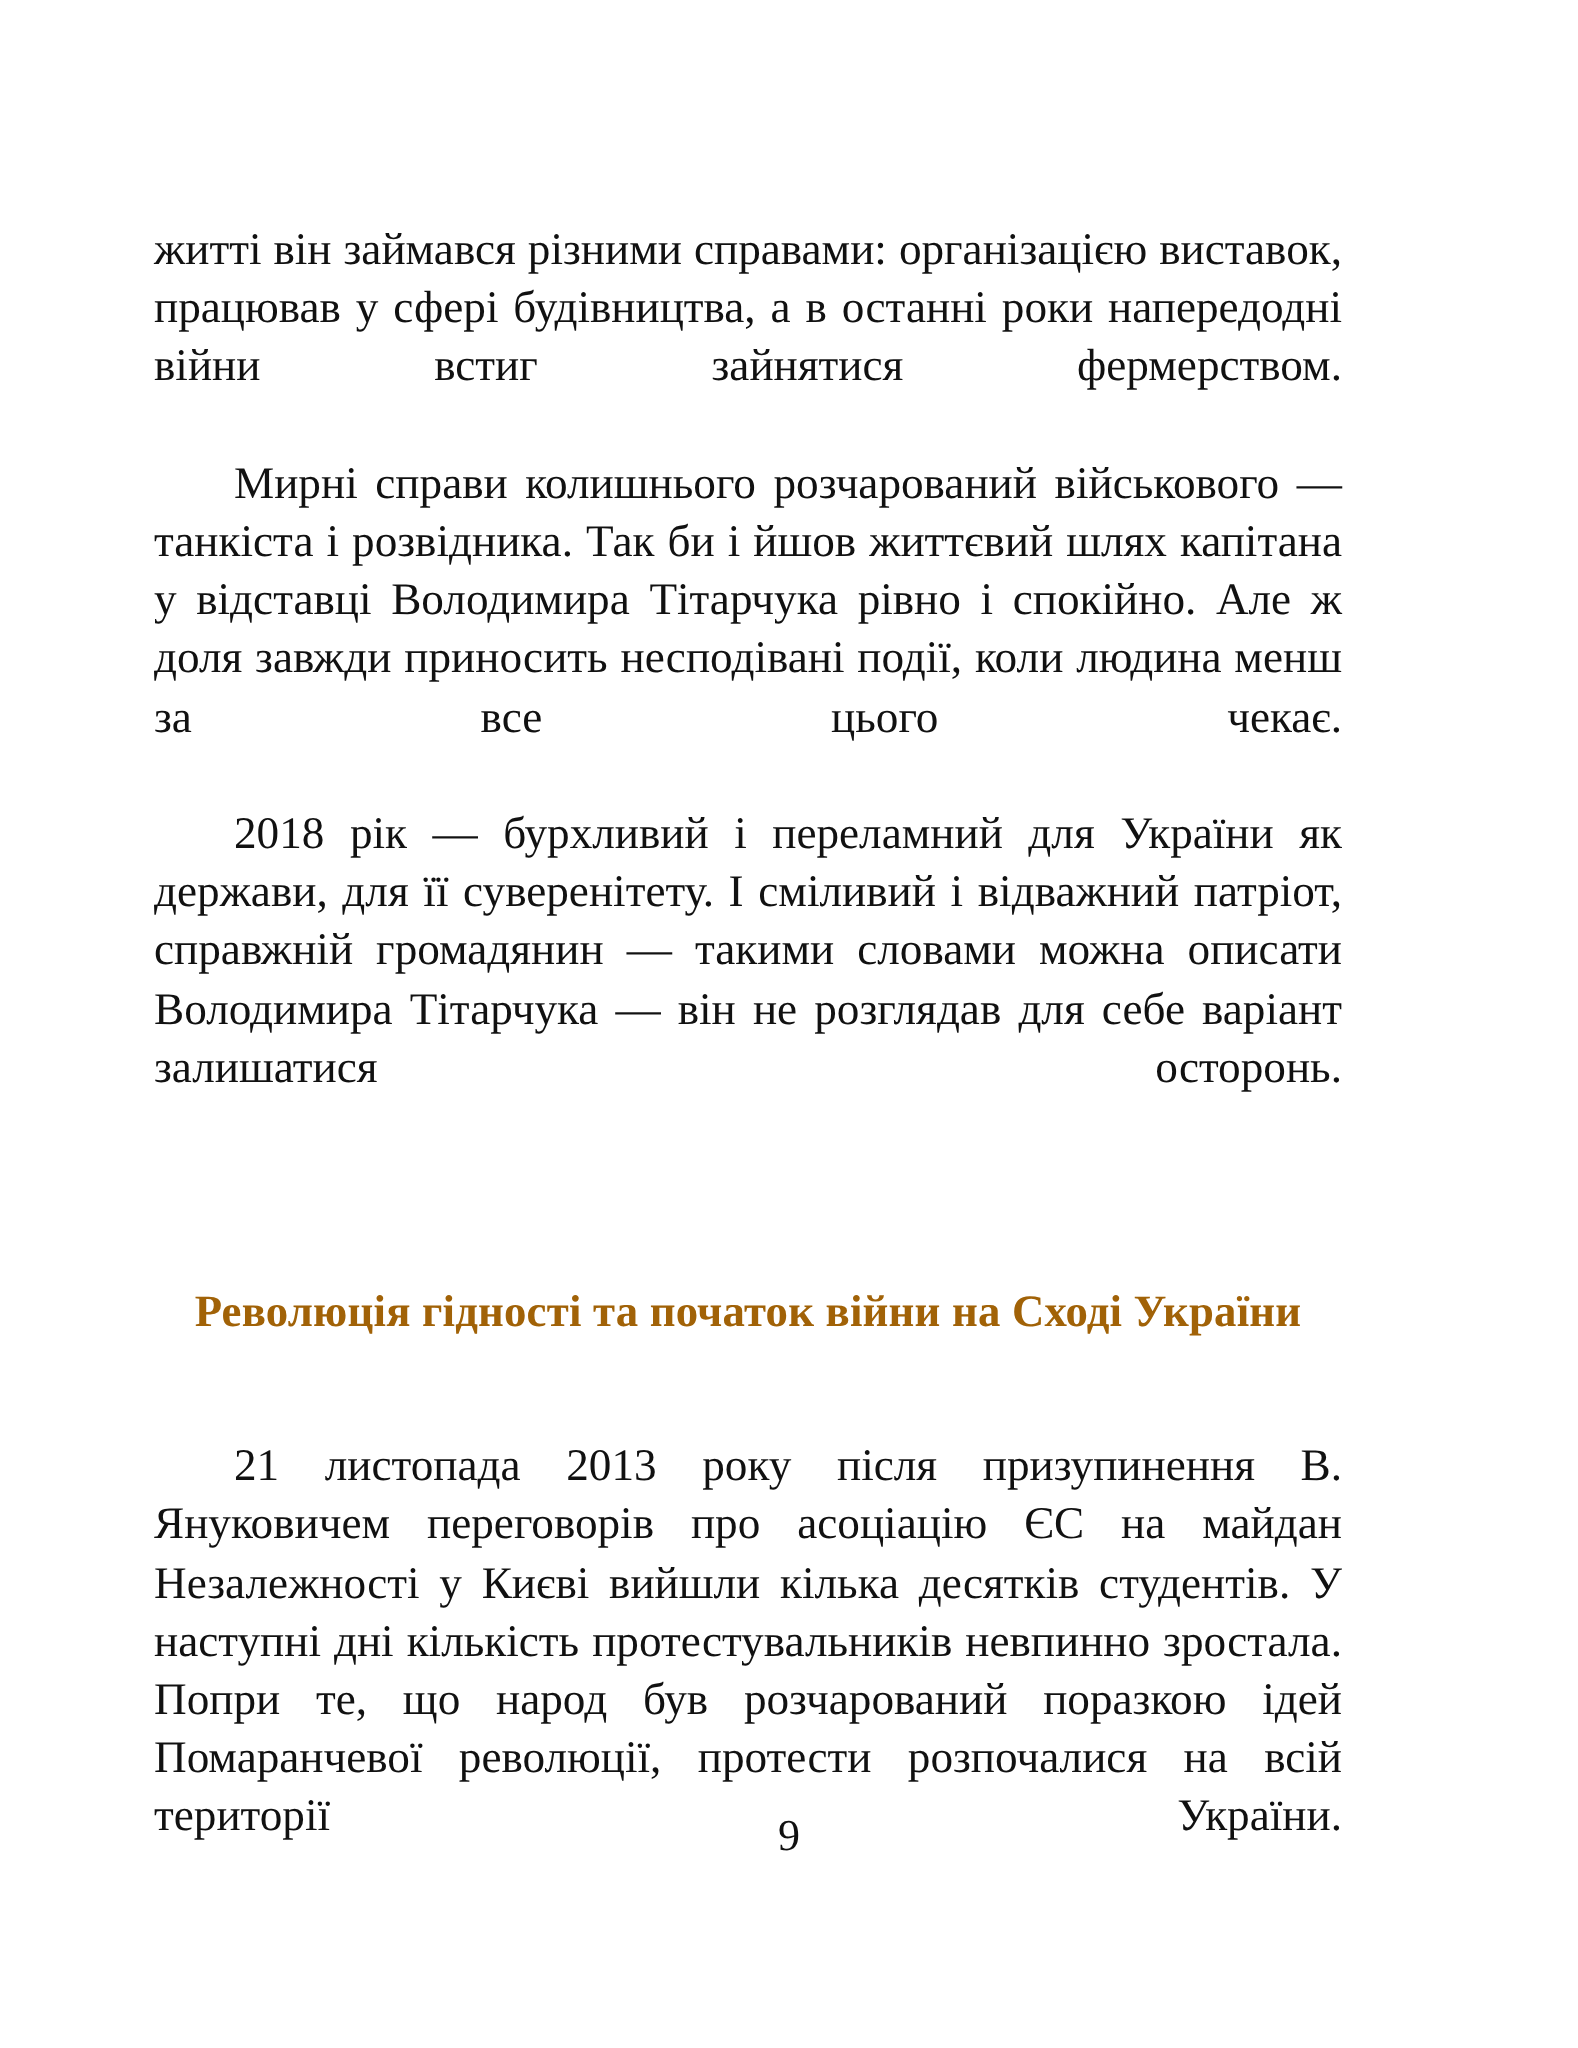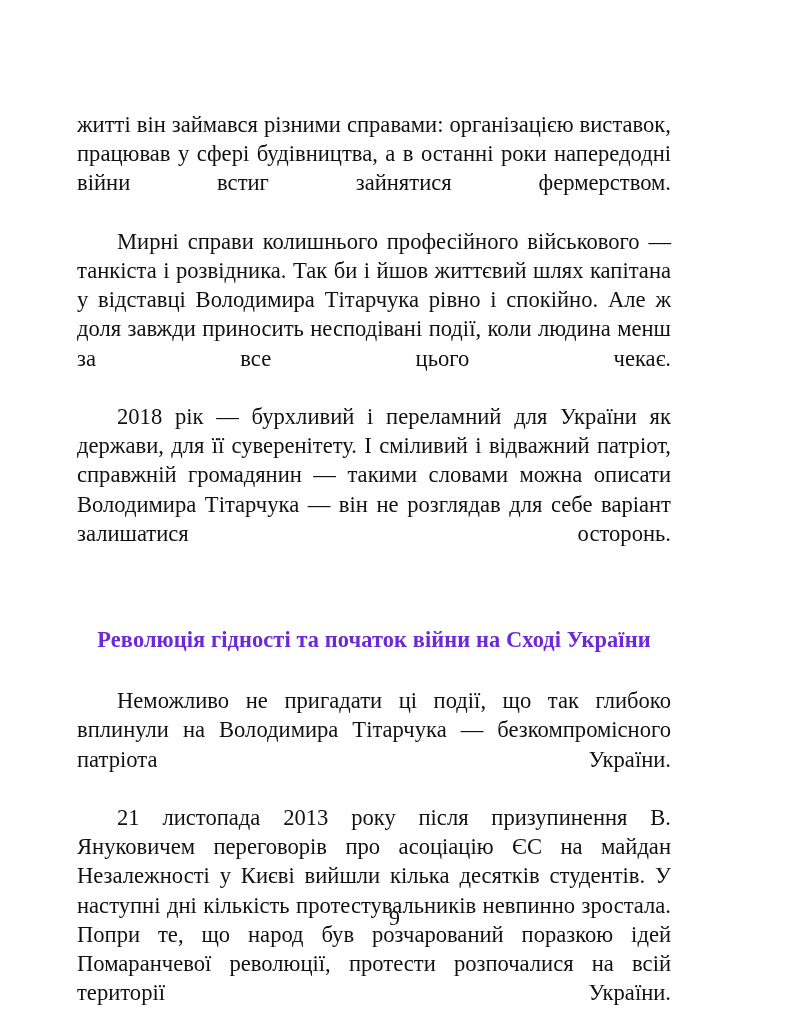--- a/index.html
+++ b/index.html
@@ -40,27 +40,27 @@
   }
 
   
   .body-par::after {
     content: "";
     display: inline-block;
     width: 100%;
   }
 
   .section-heading {
-    margin: 0;
+    margin: 16px;
     font-size: 22.4px;
     line-height: 29px;
     font-weight: bold;
     text-align: center;
     text-indent: 0;
-    color: #6d28d9;
+    color: #a16207;
     letter-spacing: 0.1px;
   }
 
   .gap-before-heading { height: 48px; }
   .gap-after-heading  { height: 32px; }
 
   .page-number {
     position: absolute;
     left: 0;
     right: 0;
@@ -73,31 +73,30 @@
 </style>
 </head>
 <body>
 
 <div class="page">
 
   <div class="text-column">
 
     <p class="body-par" style="text-indent:0">житті він займався різними справами: організацією виставок, працював у сфері будівництва, а в останні роки напередодні війни встиг  зайнятися фермерством.</p>
 
-    <p class="body-par">Мирні справи колишнього професійного військового — танкіста і розвідника. Так би і йшов життєвий шлях капітана у відставці Володимира Тітарчука рівно і спокійно. Але ж доля завжди приносить несподівані події, коли людина менш за все цього чекає.</p>
+    <p class="body-par">Мирні справи колишнього розчарований військового — танкіста і розвідника. Так би і йшов життєвий шлях капітана у відставці Володимира Тітарчука рівно і спокійно. Але ж доля завжди приносить несподівані події, коли людина менш за все цього чекає.</p>
 
     <p class="body-par">2018 рік — бурхливий і переламний для України як держави, для її суверенітету. І сміливий і відважний патріот, справжній громадянин — такими словами можна описати Володимира Тітарчука — він не розглядав для себе варіант залишатися осторонь.</p>
 
     <div class="gap-before-heading"></div>
 
     <h2 class="section-heading">Революція гідності та початок війни на Сході України</h2>
 
     <div class="gap-after-heading"></div>
 
-    <p class="body-par">Неможливо не пригадати ці події, що так глибоко вплинули на Володимира Тітарчука — безкомпромісного патріота України.</p>
 
     <p class="body-par">21 листопада 2013 року після призупинення В. Януковичем переговорів про асоціацію ЄС на майдан Незалежності у Києві вийшли кілька десятків студентів. У наступні дні кількість протестувальників невпинно зростала. Попри те, що народ був розчарований поразкою ідей Помаранчевої революції, протести розпочалися на всій території України.</p>
 
   </div>
 
   <div class="page-number">9</div>
 
 </div>
 
 </body></html>

